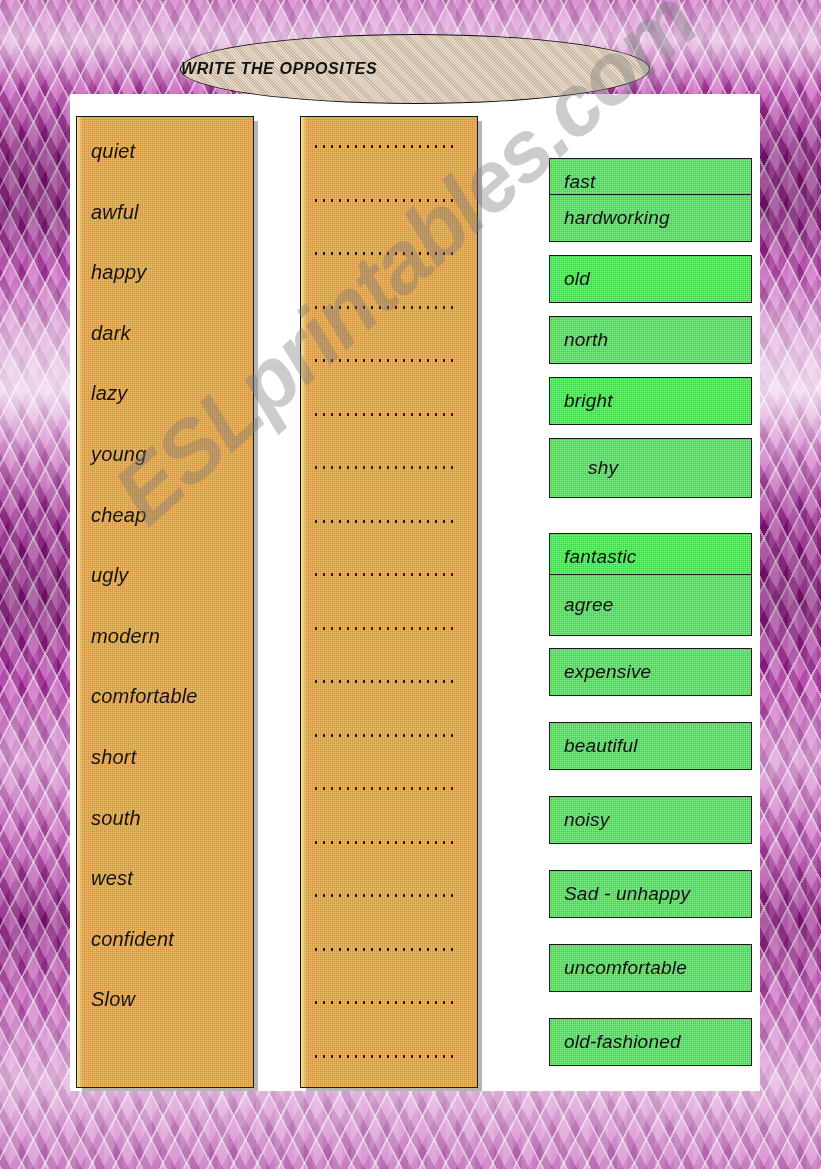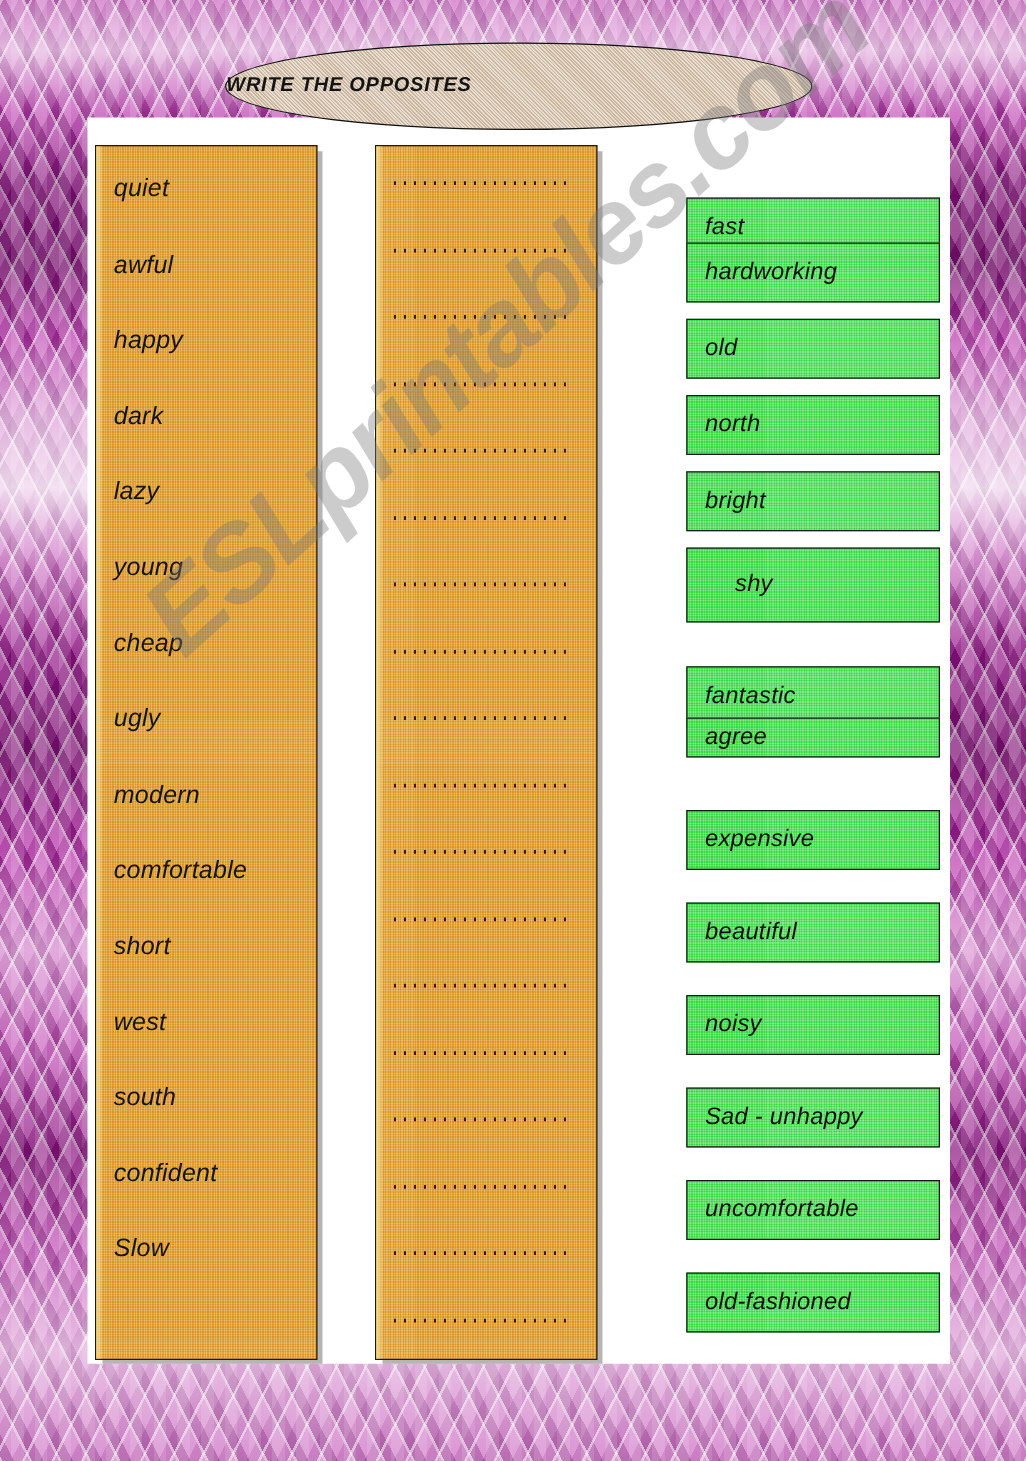--- a/index.html
+++ b/index.html
@@ -245,22 +245,22 @@
       <div class="word-item">awful</div>
       <div class="word-item">happy</div>
       <div class="word-item">dark</div>
       <div class="word-item">lazy</div>
       <div class="word-item">young</div>
       <div class="word-item">cheap</div>
       <div class="word-item">ugly</div>
       <div class="word-item">modern</div>
       <div class="word-item">comfortable</div>
       <div class="word-item">short</div>
+      <div class="word-item">south</div>
       <div class="word-item">west</div>
-      <div class="word-item">south</div>
       <div class="word-item">confident</div>
       <div class="word-item">Slow</div>
     </div>
 </div>
 
 <div class="orange-panel" id="blanks-panel">
   <div class="blank-list" id="blank-list">
       <div class="blank-item"><div class="dots"></div><span></span></div>
       <div class="blank-item"><div class="dots"></div><span></span></div>
       <div class="blank-item"><div class="dots"></div><span></span></div>
@@ -283,21 +283,21 @@
 </div>
 
 <div id="answers-column">
     <div class="answer-box" style="position: absolute; top: 0px; height: 48px; margin-top: 25px;">fast</div>
     <div class="answer-box" style="position: absolute; top: 61px; height: 48px;">hardworking</div>
     <div class="answer-box" style="position: absolute; top: 122px; height: 48px;">old</div>
     <div class="answer-box" style="position: absolute; top: 183px; height: 48px;">north</div>
     <div class="answer-box" style="position: absolute; top: 244px; height: 48px;">bright</div>
     <div class="answer-box" style="position: absolute; top: 305px; height: 60px; padding-left: 38px;">shy</div>
     <div class="answer-box" style="position: absolute; top: 380px; height: 48px; margin-top: 20px;">fantastic</div>
-    <div class="answer-box" style="position: absolute; top: 441px; height: 32px;">agree</div>
+    <div class="answer-box" style="position: absolute; top: 441px; height: 62px;">agree</div>
     <div class="answer-box" style="position: absolute; top: 515px; height: 48px;">expensive</div>
     <div class="answer-box" style="position: absolute; top: 589px; height: 48px;">beautiful</div>
     <div class="answer-box" style="position: absolute; top: 663px; height: 48px;">noisy</div>
     <div class="answer-box" style="position: absolute; top: 737px; height: 48px;">Sad - unhappy</div>
     <div class="answer-box" style="position: absolute; top: 811px; height: 48px;">uncomfortable</div>
     <div class="answer-box" style="position: absolute; top: 885px; height: 48px;">old-fashioned</div>
   </div>
 
 <div id="watermark">ESLprintables.com</div>
 

